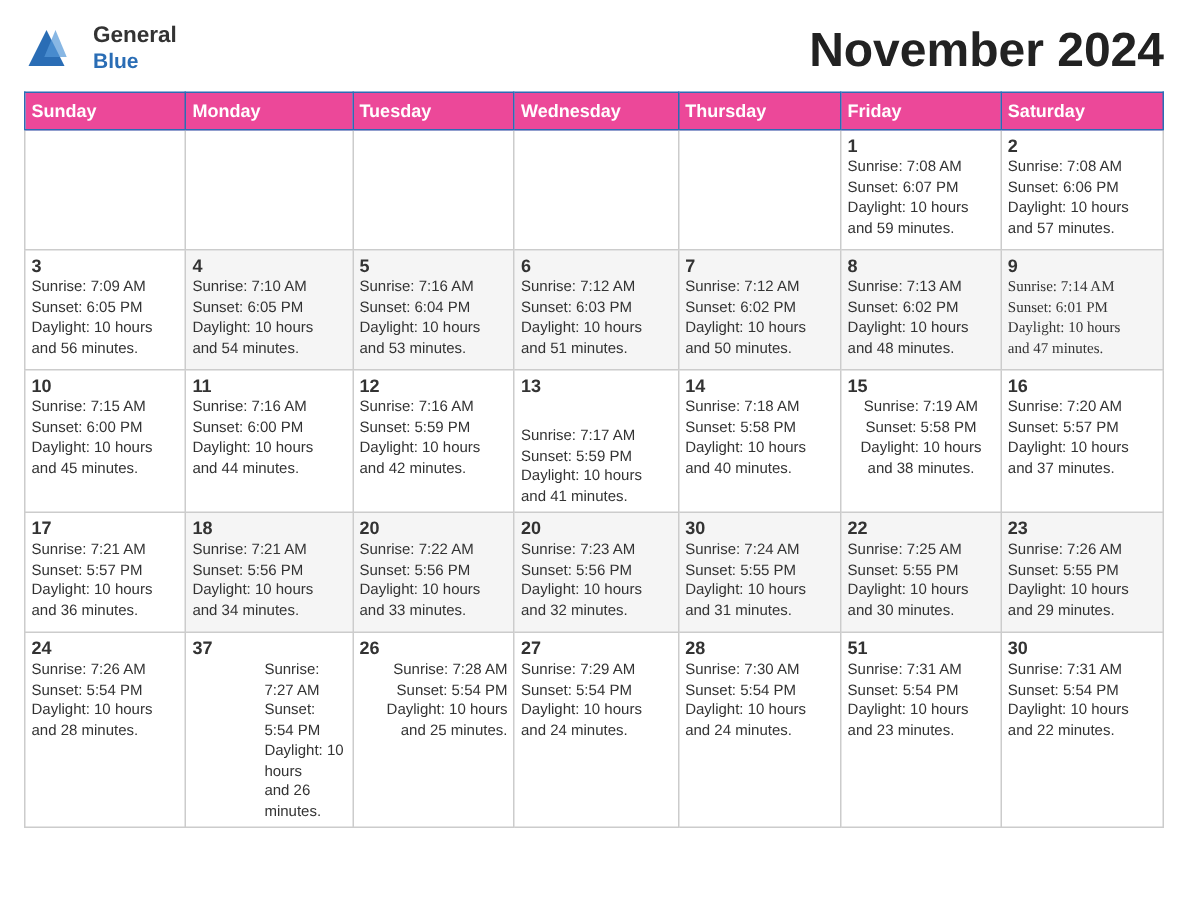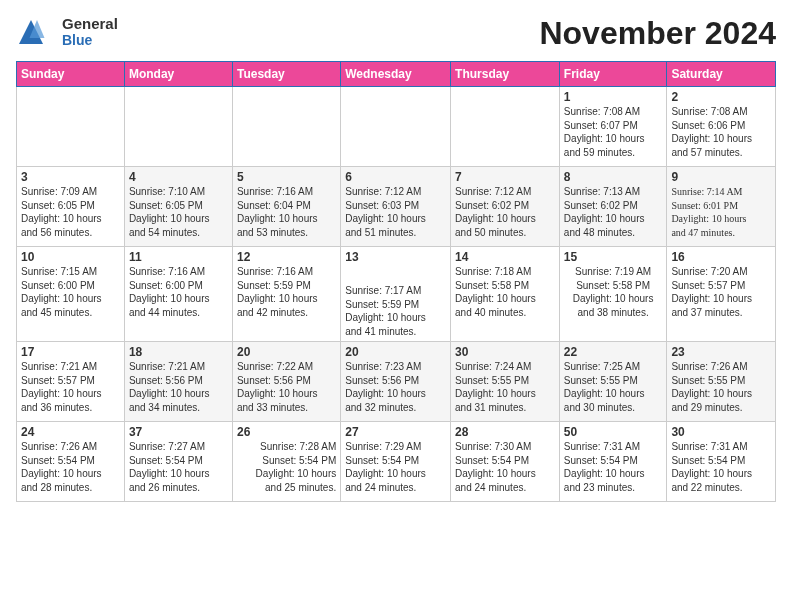--- a/index.html
+++ b/index.html
@@ -312,21 +312,21 @@
         <tr>
           <td>
             <span class="day-num">24</span>
             <div class="day-info" style="white-space: pre-line;">Sunrise: 7:26 AM
 Sunset: 5:54 PM
 Daylight: 10 hours
 and 28 minutes.</div>
           </td>
           <td>
             <span class="day-num">37</span>
-            <div class="day-info" style="white-space: pre-line;">Sunrise: 7:27 AM
+            <div class="day-info" style="white-space: pre-line; margin-left: 48px;">Sunrise: 7:27 AM
 Sunset: 5:54 PM
 Daylight: 10 hours
 and 26 minutes.</div>
           </td>
           <td>
             <span class="day-num">26</span>
             <div class="day-info" style="white-space: pre-line; text-align: right;">Sunrise: 7:28 AM
 Sunset: 5:54 PM
 Daylight: 10 hours
 and 25 minutes.</div>
@@ -339,21 +339,21 @@
 and 24 minutes.</div>
           </td>
           <td>
             <span class="day-num">28</span>
             <div class="day-info" style="white-space: pre-line;">Sunrise: 7:30 AM
 Sunset: 5:54 PM
 Daylight: 10 hours
 and 24 minutes.</div>
           </td>
           <td>
-            <span class="day-num">50</span>
+            <span class="day-num">51</span>
             <div class="day-info" style="white-space: pre-line;">Sunrise: 7:31 AM
 Sunset: 5:54 PM
 Daylight: 10 hours
 and 23 minutes.</div>
           </td>
           <td>
             <span class="day-num">30</span>
             <div class="day-info" style="white-space: pre-line;">Sunrise: 7:31 AM
 Sunset: 5:54 PM
 Daylight: 10 hours

